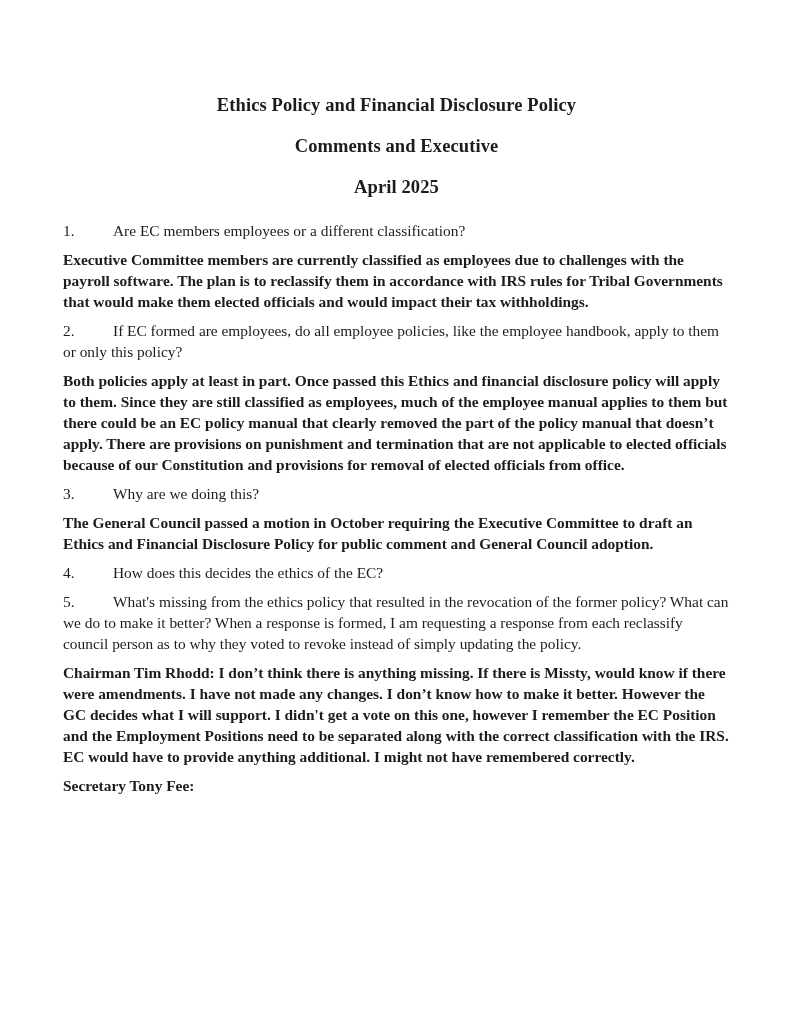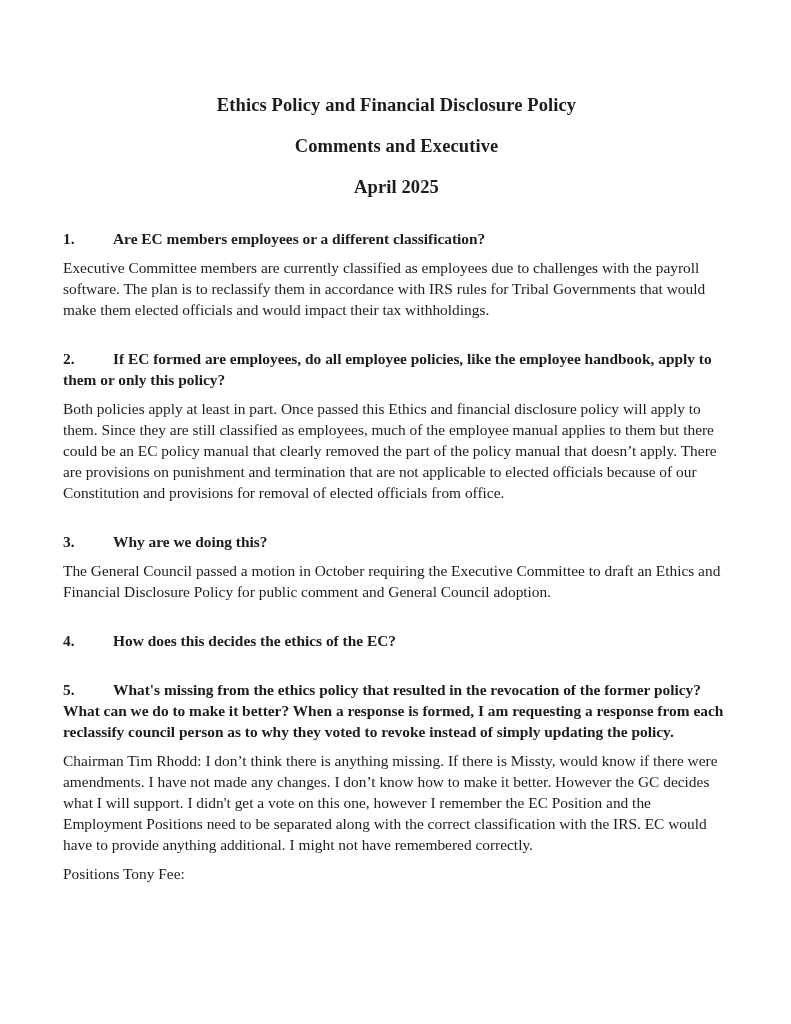--- a/index.html
+++ b/index.html
@@ -24,26 +24,25 @@
     line-height: 26px;
     margin-bottom: 15px;
     letter-spacing: 0.1px;
   }
   .doc-date { margin-bottom: 20px; }
   .body-text {
     font-size: 15.4px;
     line-height: 21px;
   }
   p.question {
-    font-weight: bold;
+    font-weight: normal;
     margin-bottom: 8px;
-    margin-top: 28px;
   }
   p.response {
-    font-weight: normal;
+    font-weight: bold;
     margin-bottom: 8px;
   }
   .qnum {
     display: inline-block;
     width: 50px;
   }
 </style>
 </head>
 <body>
 
@@ -61,16 +60,16 @@
     <p class="question"><span class="qnum">2.</span><span>If EC formed are employees, do all employee policies, like the employee handbook, apply to them or only this policy?</span></p>
     <p class="response">Both policies apply at least in part. Once passed this Ethics and financial disclosure policy will apply to them. Since they are still classified as employees, much of the employee manual applies to them but there could be an EC policy manual that clearly removed the part of the policy manual that doesn’t apply. There are provisions on punishment and termination that are not applicable to elected officials because of our Constitution and provisions for removal of elected officials from office.</p>
 
     <p class="question"><span class="qnum">3.</span><span>Why are we doing this?</span></p>
     <p class="response">The General Council passed a motion in October requiring the Executive Committee to draft an Ethics and Financial Disclosure Policy for public comment and General Council adoption.</p>
 
     <p class="question"><span class="qnum">4.</span><span>How does this decides the ethics of the EC?</span></p>
 
     <p class="question"><span class="qnum">5.</span><span>What's missing from the ethics policy that resulted in the revocation of the former policy? What can we do to make it better? When a response is formed, I am requesting a response from each reclassify council person as to why they voted to revoke instead of simply updating the policy.</span></p>
     <p class="response">Chairman Tim Rhodd: I don’t think there is anything missing. If there is Missty, would know if there were amendments. I have not made any changes. I don’t know how to make it better. However the GC decides what I will support. I didn't get a vote on this one, however I remember the EC Position and the Employment Positions need to be separated along with the correct classification with the IRS. EC would have to provide anything additional. I might not have remembered correctly.</p>
-    <p class="response">Positions Tony Fee:</p>
+    <p class="response">Secretary Tony Fee:</p>
 
   </div>
 </div>
 
 </body></html>

